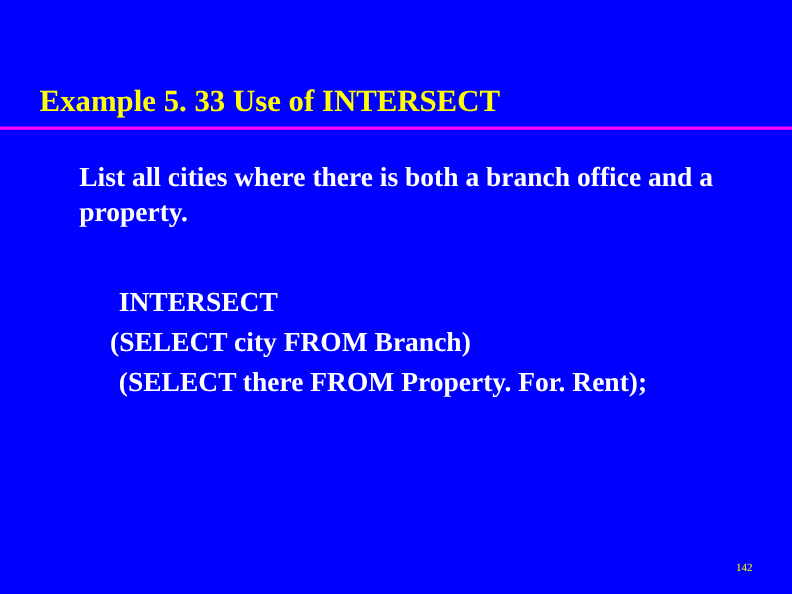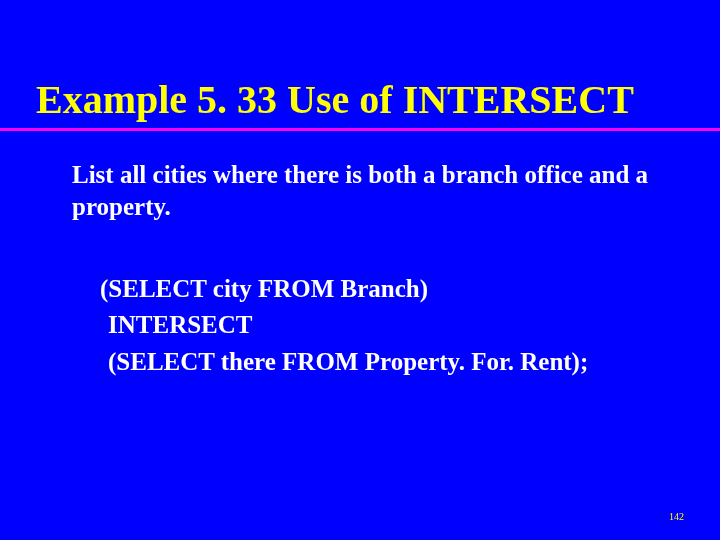--- a/index.html
+++ b/index.html
@@ -15,21 +15,21 @@
       position: relative;
       overflow: hidden;
     }
     .title-area {
       padding-top: 78px;
       padding-left: 36px;
       padding-right: 36px;
     }
     .title {
       color: #ffff00;
-      font-size: 40px;
+      font-size: 28px;
       font-weight: bold;
       line-height: 1.1;
     }
     .underline {
       margin-top: 6px;
       height: 3px;
       background: #ff00ff;
       width: 100%;
     }
     .content {
@@ -68,19 +68,19 @@
 <body>
 
 <div class="title-area">
   <div class="title">Example 5. 33  Use of INTERSECT</div>
 </div>
 <div class="underline"></div>
 
 <div class="content">
   <div class="description">List all cities where there is both a branch office and a property.</div>
   <div class="code-block">
+    <div class="code-line indent">INTERSECT</div>
     <div class="code-line">(SELECT city FROM Branch)</div>
-    <div class="code-line indent">INTERSECT</div>
     <div class="code-line indent">(SELECT there FROM Property. For. Rent);</div>
   </div>
 </div>
 
 <div class="page-number">142</div>
 
 </body></html>

